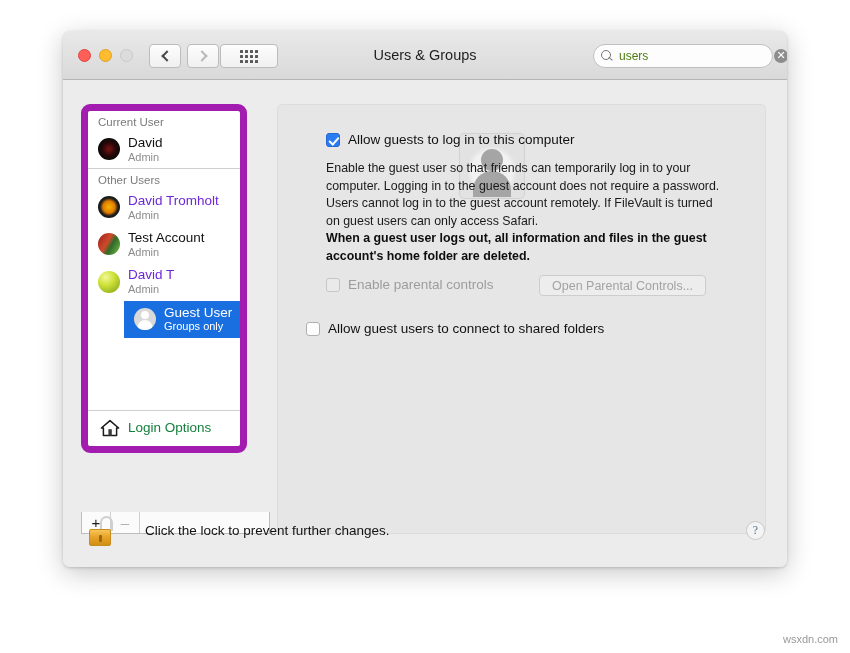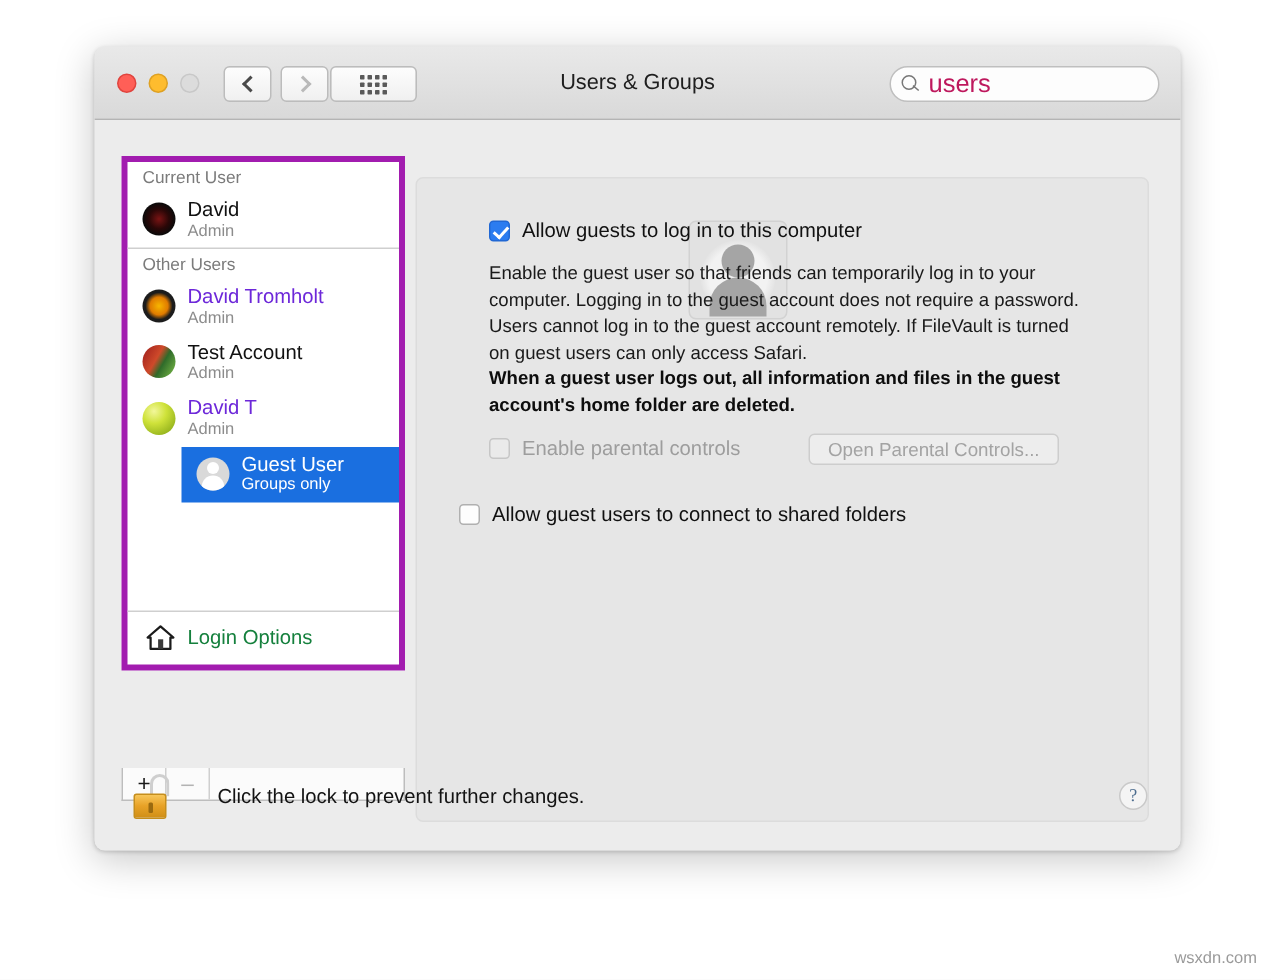--- a/index.html
+++ b/index.html
@@ -67,36 +67,36 @@
   .s-icon::before {
     content: ""; position: absolute; left: 0; top: 0;
     width: 8px; height: 8px; border: 1.4px solid #777; border-radius: 50%;
   }
   .s-icon::after {
     content: ""; position: absolute; left: 7px; top: 7.5px;
     width: 4.5px; height: 1.4px; background: #777; transform: rotate(40deg);
   }
   .s-input {
     flex: 1; border: none; outline: none; background: transparent;
-    font-family: "Liberation Sans", sans-serif; font-size: 17px; color: #be185d;
+    font-family: "Liberation Sans", sans-serif; font-size: 12px; color: #4d7c0f;
     padding-left: 6px;
   }
   .clearbtn {
     width: 14px; height: 14px; border-radius: 50%; background: #8d8d8d;
     color: #fff; font-size: 11px; line-height: 13px; text-align: center;
     flex: 0 0 auto; font-family: "Liberation Sans", sans-serif;
   }
 
   
   .body { position: relative; height: 487px; background: #ececec; }
 
   .sidebar {
     position: absolute; left: 18px; top: 24px;
-    width: 189px; background: #fff;
-    border: 4px solid #a21caf; border-radius: 0;
+    width: 166px; background: #fff;
+    border: 7px solid #a21caf; border-radius: 9px;
   }
   .sec-head {
     font-size: 11.5px; color: #7b7b7b; padding: 5px 0 3px 10px;
   }
   .divider { height: 1px; background: #cfcfcf; }
 
   .urow { display: flex; align-items: center; padding: 4px 8px 5px 10px; gap: 8px; }
   .urow.sel { background: #1a6fe0; margin-left: 36px; }
   .av { width: 22px; height: 22px; border-radius: 50%; flex: 0 0 auto; position: relative; overflow: hidden; }
   .av.david { background: radial-gradient(circle at 50% 50%, #7a1414 0%, #2a0707 42%, #0a0a0a 70%); }
@@ -131,21 +131,21 @@
   }
   .pmbtn {
     width: 29px; display: flex; align-items: center; justify-content: center;
     border-right: 1px solid #cfcfcf; font-size: 15px; color: #1a1a1a;
     font-family: "Liberation Sans", sans-serif;
   }
   .pmbtn.dis { color: #b3b3b3; }
 
   
   .pane {
-    position: absolute; left: 214px; top: 38px;
+    position: absolute; left: 214px; top: 24px;
     width: 489px; height: 430px;
     background: #e6e6e6; border-radius: 5px; border: 1px solid #dcdcdc;
   }
   .avatar-big {
     position: absolute; left: 181px; top: 28px; width: 66px; height: 66px;
     border-radius: 5px; background: #e2e2e2; border: 1px solid #d2d2d2;
   }
   .ab-head {
     position: absolute; left: 50%; top: 15px; transform: translateX(-50%);
     width: 22px; height: 22px; border-radius: 50%; background: #a5a5a5;

